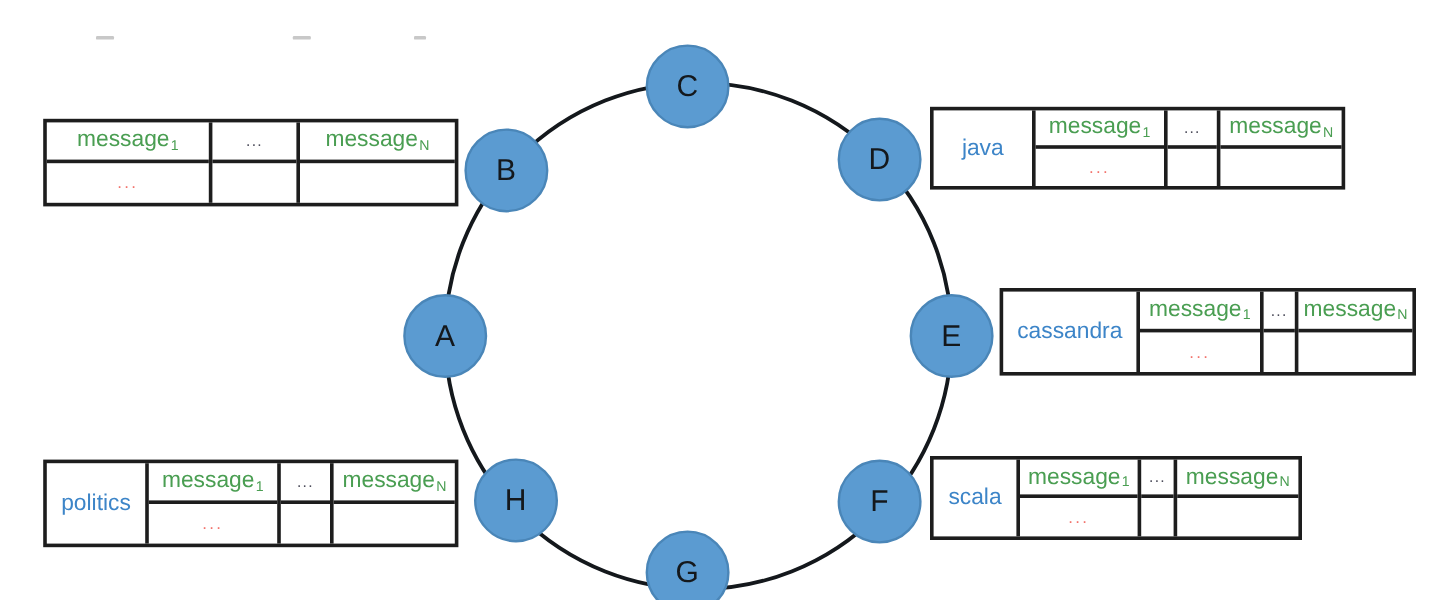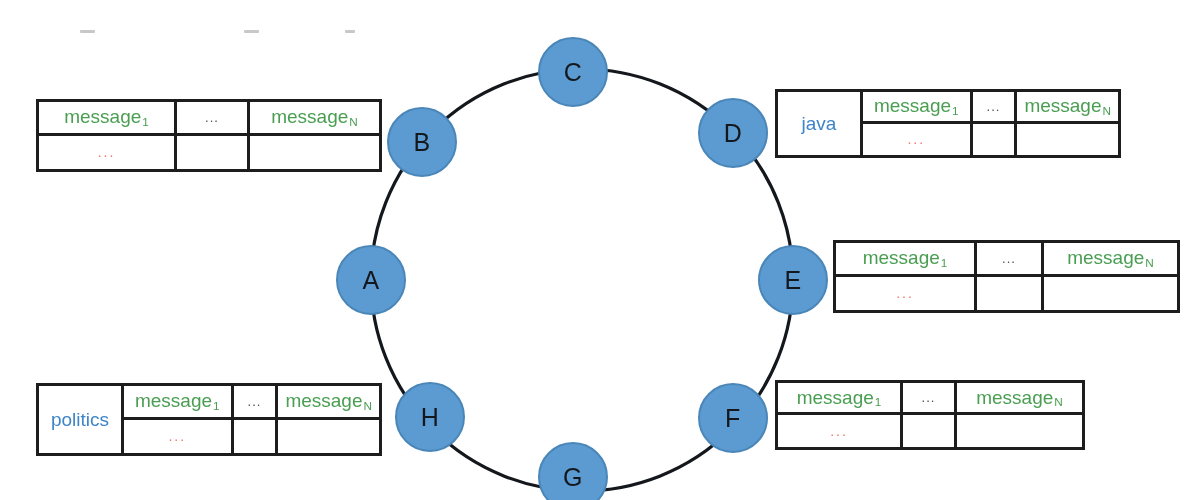--- a/index.html
+++ b/index.html
@@ -202,20 +202,21 @@
           <div class="part-col" style="flex: 1 1 101px;">
             <div class="cell-top">
               <span>message</span>
               <sub>N</sub>
             </div>
             <div class="cell-bot blank"></div>
           </div>
         </div>
       </div>
       <div class="topic-table" style="left: 833px; top: 240px; width: 347px; height: 73px;">
+        <div class="topic-name-cell" style="width: 114px; flex: 0 0 114px;">cassandra</div>
         <div class="partitions">
           <div class="part-col" style="flex: 1 1 104px;">
             <div class="cell-top">
               <span>message</span>
               <sub>1</sub>
             </div>
             <div class="cell-bot">...</div>
           </div>
           <div class="part-col" style="flex: 1 1 30px;">
             <div class="cell-top ellipsis-head">
@@ -251,20 +252,21 @@
           <div class="part-col" style="flex: 1 1 101px;">
             <div class="cell-top">
               <span>message</span>
               <sub>N</sub>
             </div>
             <div class="cell-bot blank"></div>
           </div>
         </div>
       </div>
       <div class="topic-table" style="left: 775px; top: 380px; width: 310px; height: 70px;">
+        <div class="topic-name-cell" style="width: 72px; flex: 0 0 72px;">scala</div>
         <div class="partitions">
           <div class="part-col" style="flex: 1 1 101px;">
             <div class="cell-top">
               <span>message</span>
               <sub>1</sub>
             </div>
             <div class="cell-bot">...</div>
           </div>
           <div class="part-col" style="flex: 1 1 30px;">
             <div class="cell-top ellipsis-head">

